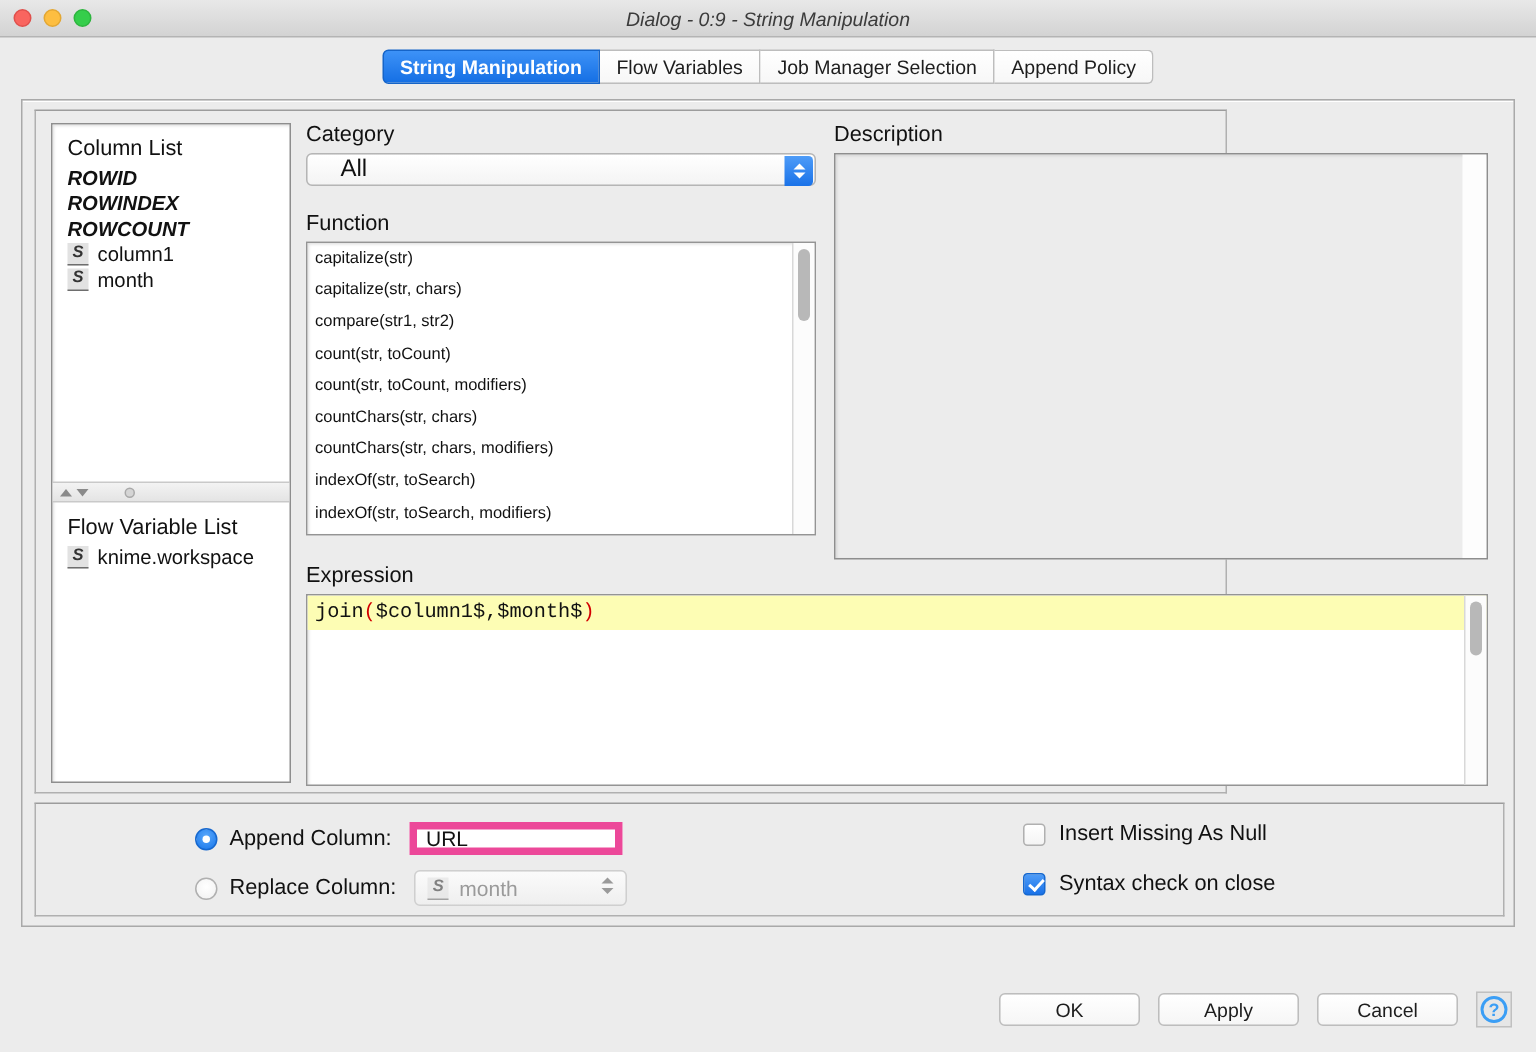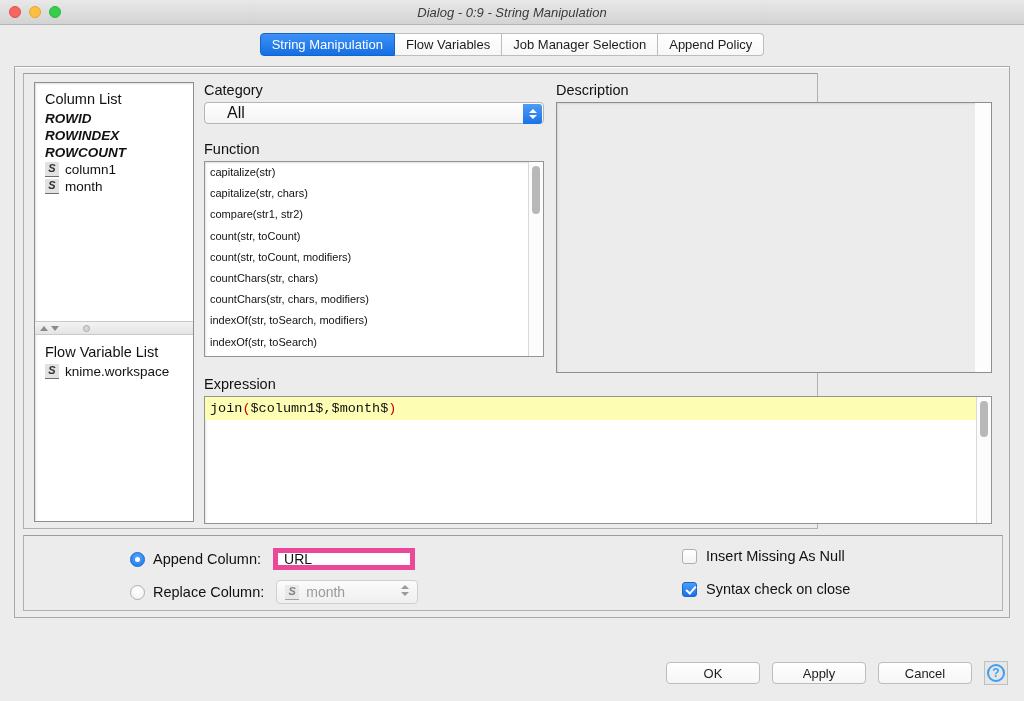--- a/index.html
+++ b/index.html
@@ -49,21 +49,21 @@
     border-left-width: 0;
     white-space: nowrap;
     cursor: default;
   }
   .tab:first-child { border-left-width: 1px; border-radius: 4px 0 0 4px; }
   .tab:last-child  { border-radius: 0 4px 4px 0; }
   .tab.active {
     background: linear-gradient(to bottom, #3d92f7, #156fe4);
     color: #fff;
     border-color: #1564c8;
-    font-weight: normal;
+    font-weight: bold;
   }
 
   
   .content-frame {
     position: absolute;
     left: 14px; top: 66px;
     width: 996px; height: 552px;
     background: #ececec;
     border: 1px solid #a9a9a9;
     box-shadow: inset 0 1px 0 #fff;
@@ -411,22 +411,22 @@
 
       <div class="field-label" style="margin-top:17px;">Function</div>
       <div class="fn-box">
         <div class="fn-item">capitalize(str)</div>
         <div class="fn-item">capitalize(str, chars)</div>
         <div class="fn-item">compare(str1, str2)</div>
         <div class="fn-item">count(str, toCount)</div>
         <div class="fn-item">count(str, toCount, modifiers)</div>
         <div class="fn-item">countChars(str, chars)</div>
         <div class="fn-item">countChars(str, chars, modifiers)</div>
+        <div class="fn-item">indexOf(str, toSearch)</div>
         <div class="fn-item">indexOf(str, toSearch, modifiers)</div>
-        <div class="fn-item">indexOf(str, toSearch)</div>
         <div class="fn-item">indexOf(str, toSearch, start)</div>
         <div class="sbar-v">
           <div class="sbar-thumb" style="top:4px; height:48px;"></div>
         </div>
       </div>
     </div>
 
     <div class="right-col">
       <div class="field-label">Description</div>
       <div class="desc-box">

